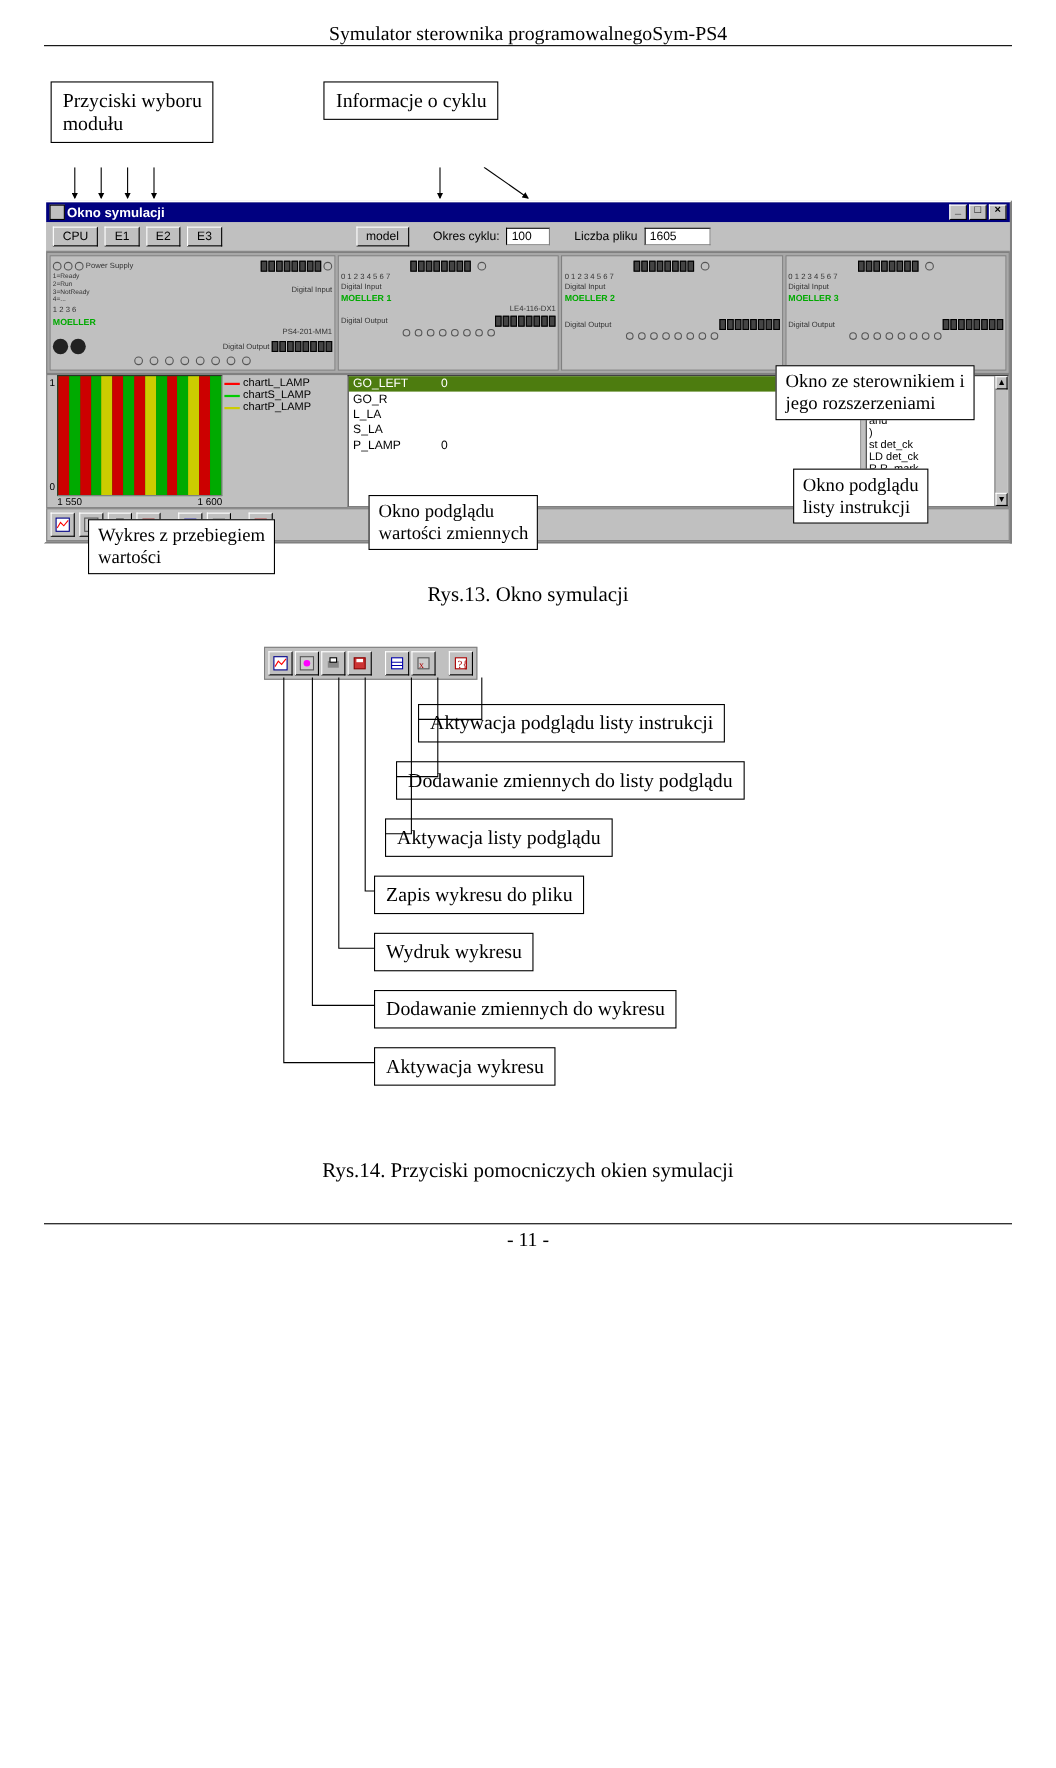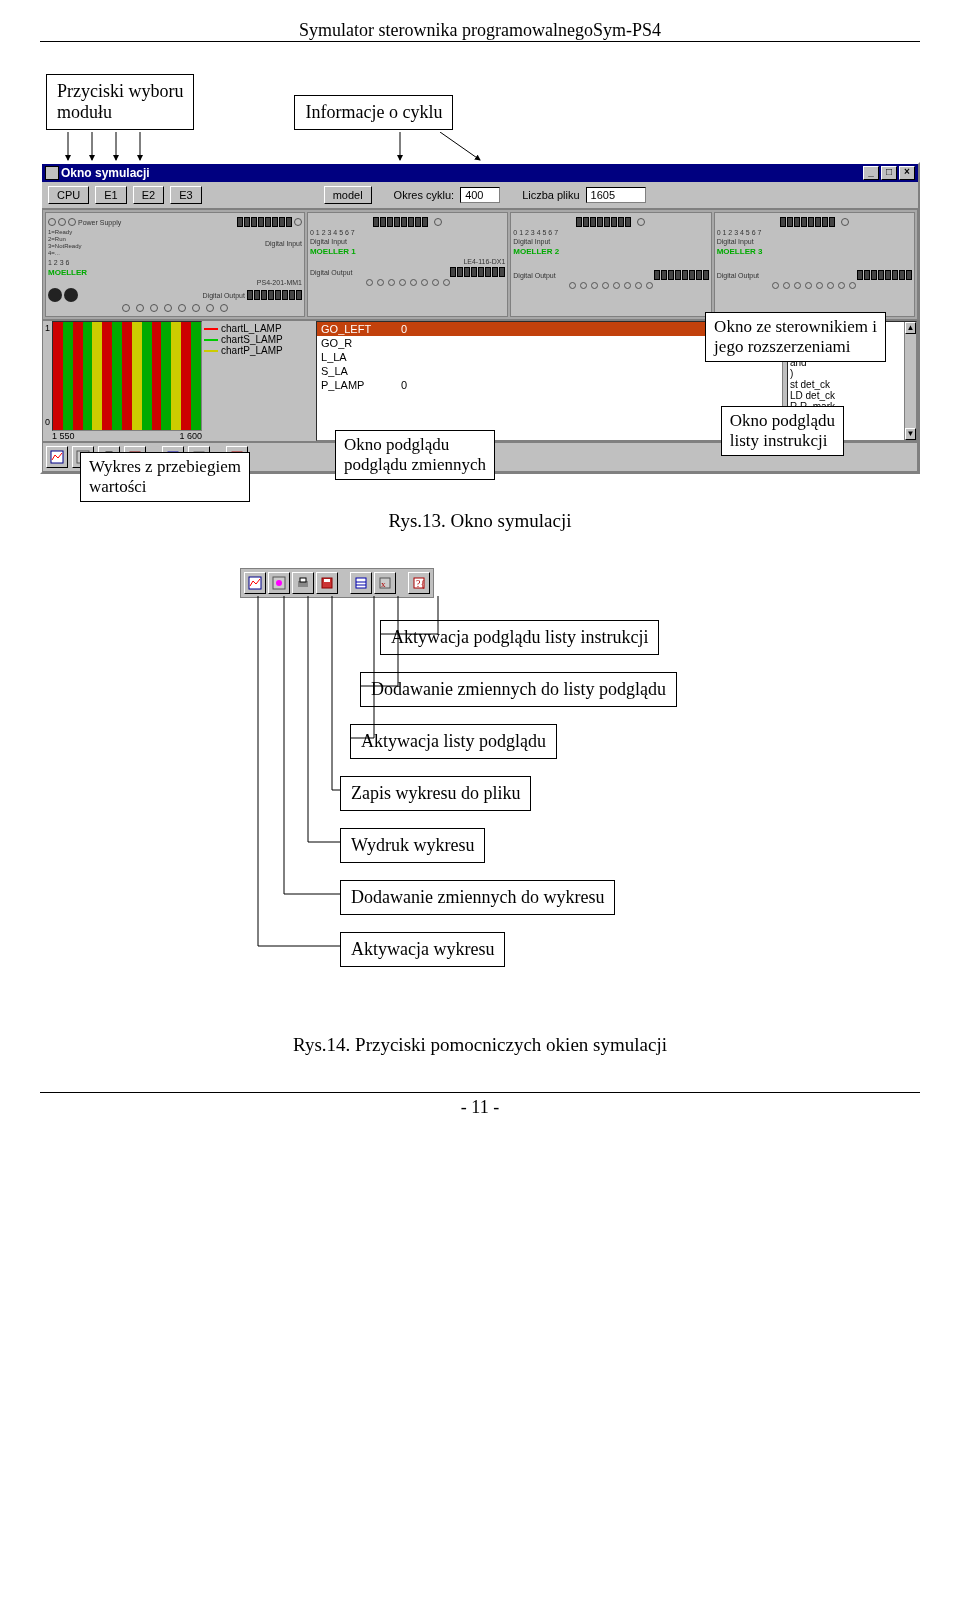--- a/index.html
+++ b/index.html
@@ -107,21 +107,21 @@
   .brand { color: #0a0; font-size: 8px; font-weight: bold; }
   .panel-row { display: flex; gap: 4px; border: 1px solid #808080; background: #c0c0c0; }
   .chart-pane { width: 150px; height: 110px; background: #008000; border: 1px inset #808080; position: relative; }
   .bars { display:flex; position:absolute; inset:0; }
   .bars div { flex:1; }
   .legend-pane { width: 110px; font-size: 10px; padding: 2px; }
   .legrow { display:flex; align-items:center; gap:3px; }
   .legcolor { width:14px; height:2px; }
   .varlist { flex: 1; border: 1px inset #808080; background: #fff; }
   .varrow { display: flex; font-size: 11px; }
-  .varrow.sel { background: #c2410c; color: #fff; }
+  .varrow.sel { background: #4d7c0f; color: #fff; }
   .varrow .vname { width: 80px; padding: 1px 4px; }
   .varrow .vval { flex: 1; padding: 1px 4px; }
   .ilist { width: 130px; border: 1px inset #808080; background: #fff; font-size: 10px; padding: 2px; position: relative; }
   .scrollbar { position:absolute; right:0; top:0; bottom:0; width:12px; background:#c0c0c0; border-left:1px solid #808080; }
   .scrollbtn { height:12px; background:#c0c0c0; border:1px solid #fff; border-right-color:#000; border-bottom-color:#000; font-size:8px; text-align:center; }
   .iconbar { display: flex; gap: 4px; padding: 3px; background: #c0c0c0; border: 1px solid #808080; }
   .iconbtn {
     width: 22px; height: 22px;
     background: #c0c0c0;
     border: 1px solid #fff;
@@ -139,21 +139,21 @@
   .overlay-box { position: absolute; background:#fff; border:1px solid #000; padding:4px 8px; font-family:"Times New Roman",serif; font-size:17px; }
 </style>
 </head>
 <body>
 
 <div class="header-row">
   <span>Symulator sterownika programowalnego</span>
   <span>Sym-PS4</span>
 </div>
 
-<div class="callout-row" style="align-items:flex-end; margin-bottom:2px;">
+<div class="callout-row" style="align-items:flex-start; margin-bottom:22px;">
   <div style="margin-left:6px;">
     <div class="annot-box">
       <span>Przyciski wyboru</span><br>
       <span>modułu</span>
     </div>
   </div>
   <div style="margin-left:60px;">
     <div class="annot-box">Informacje o cyklu</div>
   </div>
 </div>
@@ -185,21 +185,21 @@
 
     <div class="toolbar">
       <span class="btn3d">CPU</span>
       <span class="btn3d">E1</span>
       <span class="btn3d">E2</span>
       <span class="btn3d">E3</span>
       <span style="flex:0 0 110px;"></span>
       <span class="btn3d">model</span>
       <span style="flex:0 0 10px;"></span>
       <span class="label-txt">Okres cyklu:</span>
-      <span class="field">400</span>
+      <span class="field">100</span>
       <span style="flex:0 0 10px;"></span>
       <span class="label-txt">Liczba pliku</span>
       <span class="field" style="min-width:60px;">1605</span>
     </div>
 
     <div class="rack">
 
       <div class="mod" style="flex:1.3">
         <div class="modrow">
           <span style="width:8px;height:8px;border:1px solid #555;border-radius:50%;"></span>
@@ -555,21 +555,21 @@
     </div>
   </div>
 
   <div class="overlay-box" style="right:34px; top:150px;">
     <span>Okno ze sterownikiem i</span><br><span>jego rozszerzeniami</span>
   </div>
   <div class="overlay-box" style="left:8px; top:290px;margin-left:32px;">
     <span>Wykres z przebiegiem</span><br><span>wartości</span>
   </div>
   <div class="overlay-box" style="left:295px; top:268px;">
-    <span>Okno podglądu</span><br><span>podglądu zmiennych</span>
+    <span>Okno podglądu</span><br><span>wartości zmiennych</span>
   </div>
   <div class="overlay-box" style="right:76px; top:244px;">
     <span>Okno podglądu</span><br><span>listy instrukcji</span>
   </div>
 </div>
 
 <div class="fig-caption">Rys.13. Okno symulacji</div>
 
 <div style="position:relative; margin-top:20px; height:430px;">
   <div class="iconbar2" style="position:absolute; left:200px; top:0;">

